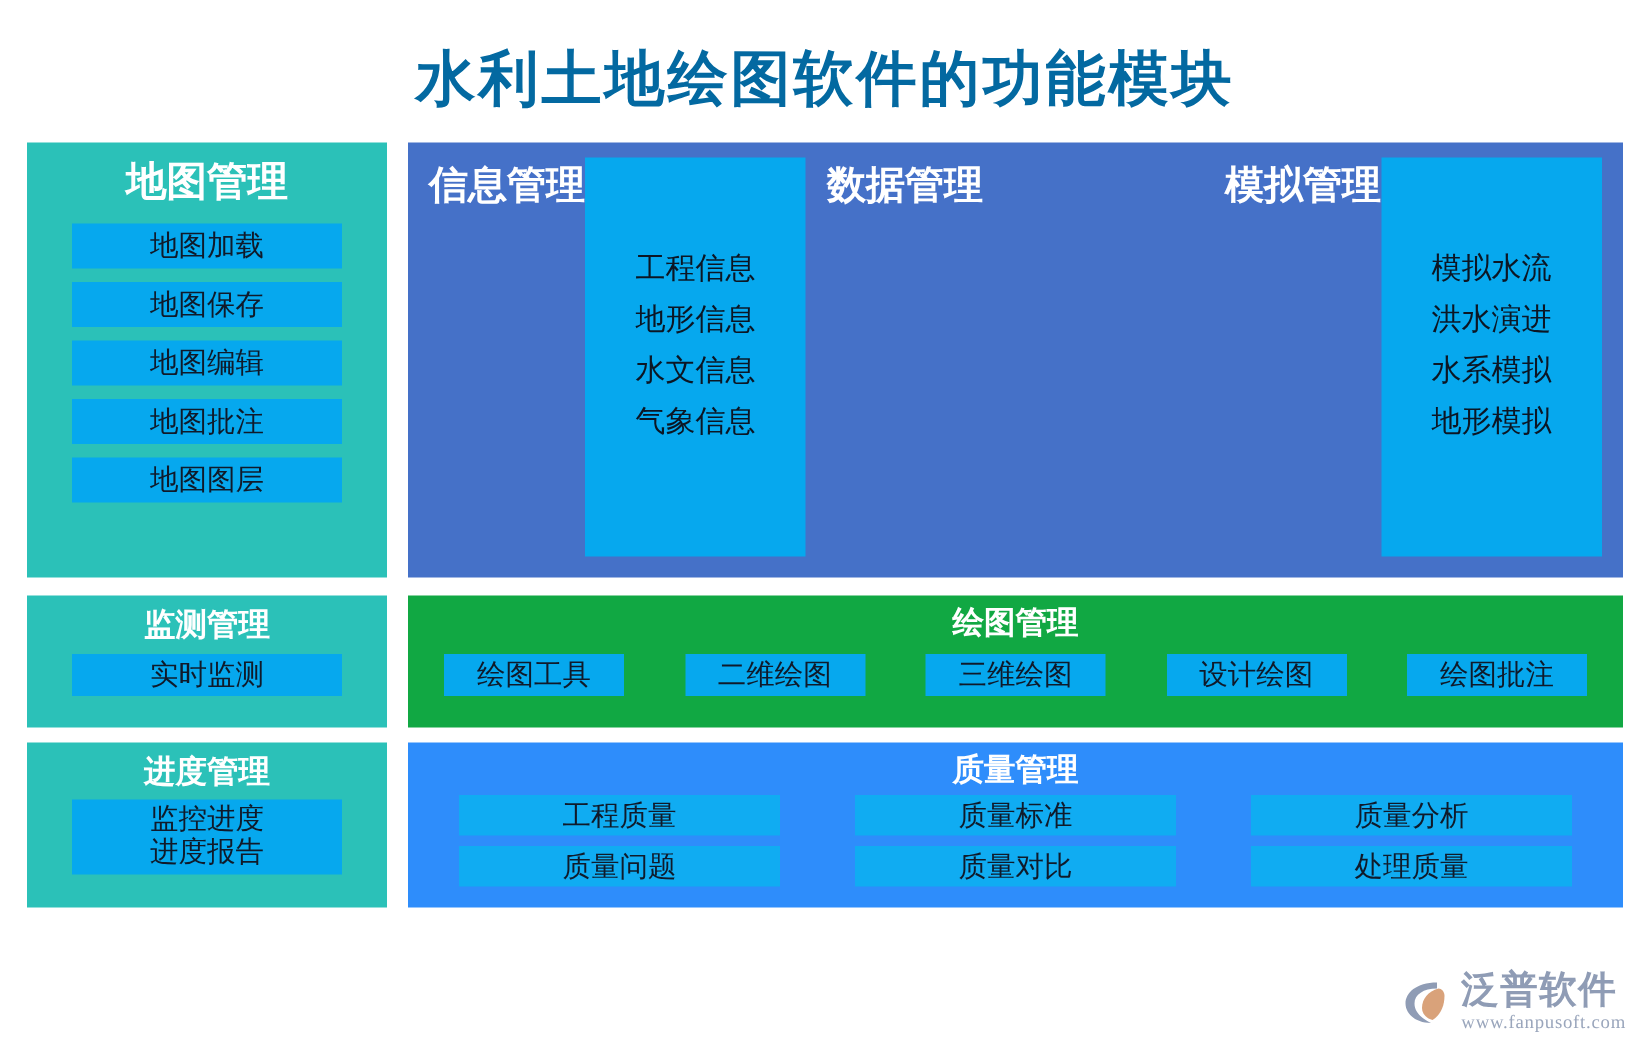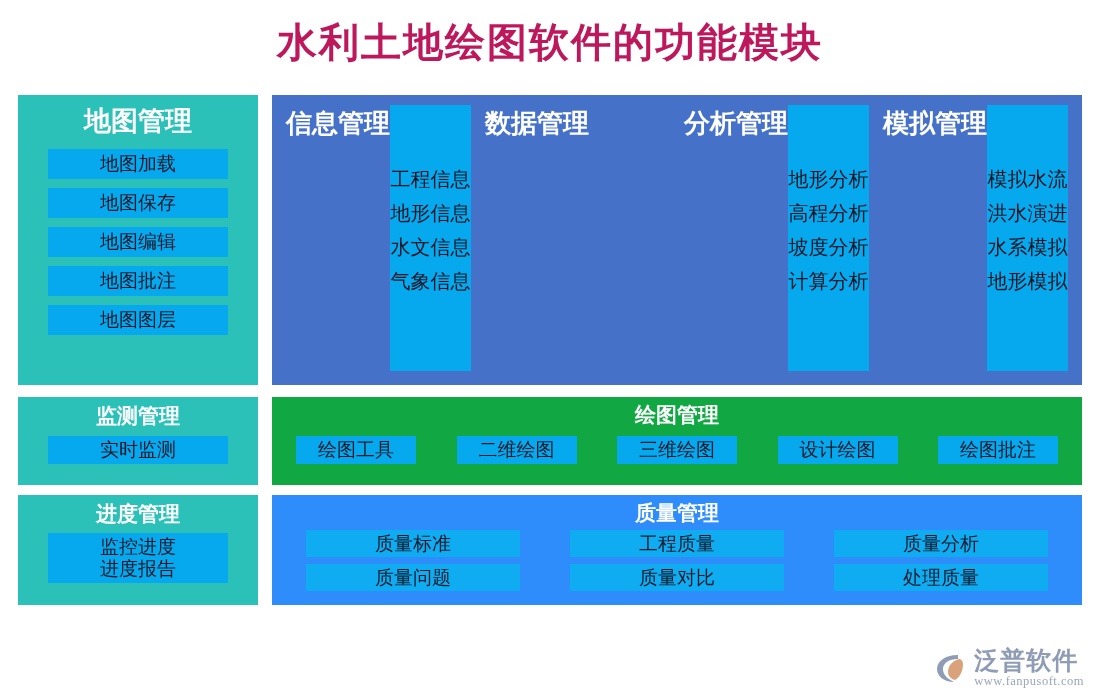--- a/index.html
+++ b/index.html
@@ -17,26 +17,26 @@
   #page {
     position: relative;
     width: 1100px;
     height: 700px;
   }
 
   
   .page-title {
     position: absolute;
     left: 0;
-    top: 18px;
+    top: 28px;
     width: 1100px;
     text-align: center;
     font-size: 40px;
     font-weight: bold;
-    color: #be185d;
+    color: #0369a1;
     letter-spacing: 2px;
     line-height: 50px;
   }
 
   
   .panel {
     position: absolute;
     box-sizing: border-box;
   }
   .teal { background: #2bc1b8; }
@@ -253,29 +253,20 @@
           <div class="card-item">地形信息</div>
           <div class="card-item">水文信息</div>
           <div class="card-item">气象信息</div>
         </div>
       </div>
 
       <div class="col">
         <div class="col-title">数据管理</div>
       </div>
 
-      <div class="col">
-        <div class="col-title">分析管理</div>
-        <div class="card">
-          <div class="card-item">地形分析</div>
-          <div class="card-item">高程分析</div>
-          <div class="card-item">坡度分析</div>
-          <div class="card-item">计算分析</div>
-        </div>
-      </div>
 
       <div class="col">
         <div class="col-title">模拟管理</div>
         <div class="card">
           <div class="card-item">模拟水流</div>
           <div class="card-item">洪水演进</div>
           <div class="card-item">水系模拟</div>
           <div class="card-item">地形模拟</div>
         </div>
       </div>
@@ -303,22 +294,22 @@
     <div class="panel-title">进度管理</div>
     <div class="chip">
       <span>监控进度</span>
       <span>进度报告</span>
     </div>
   </div>
 
   <div class="panel brightblue" id="quality-mgmt">
     <div class="panel-title">质量管理</div>
     <div class="grid">
+      <div class="chip chip-soft">工程质量</div>
       <div class="chip chip-soft">质量标准</div>
-      <div class="chip chip-soft">工程质量</div>
       <div class="chip chip-soft">质量分析</div>
       <div class="chip chip-soft">质量问题</div>
       <div class="chip chip-soft">质量对比</div>
       <div class="chip chip-soft">处理质量</div>
     </div>
   </div>
 
   <div id="logo">
     <div class="mark">
       <svg width="34" height="34" viewBox="0 0 34 34" aria-hidden="true">

